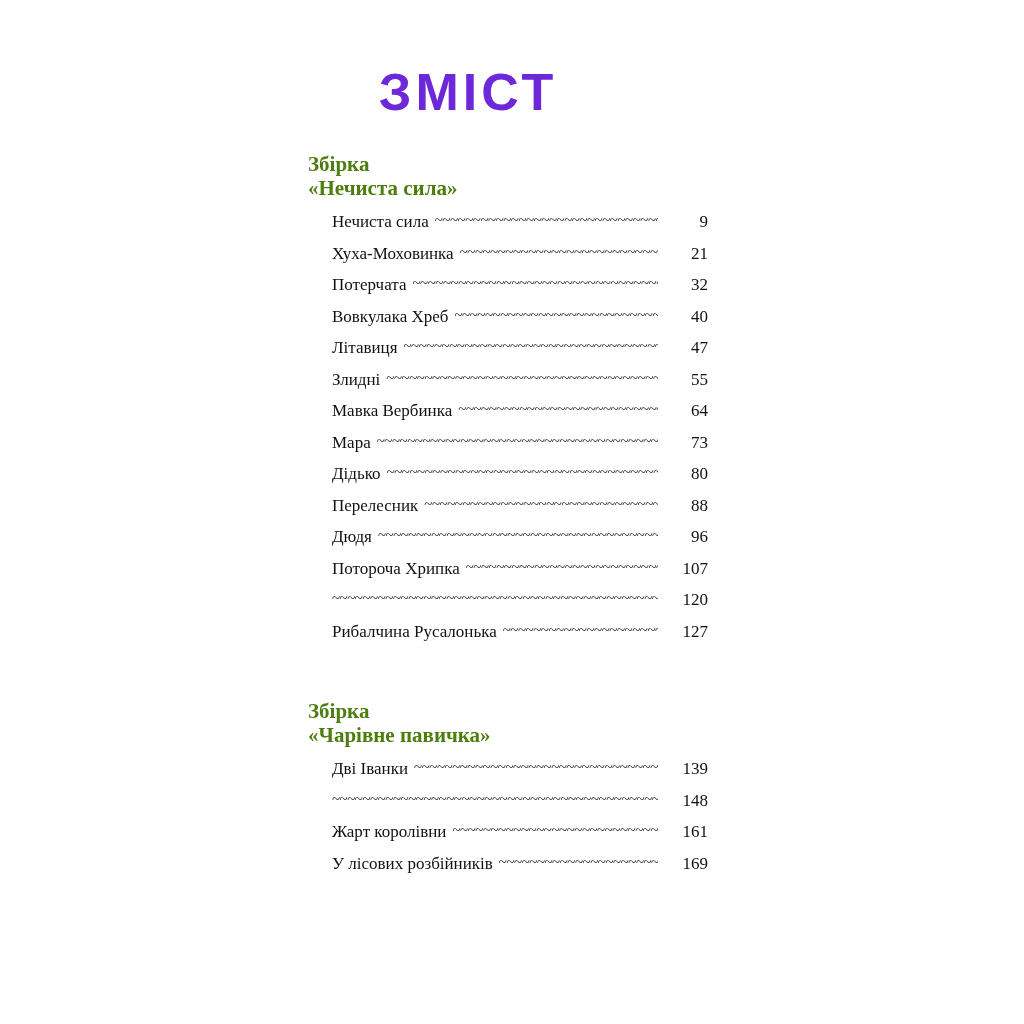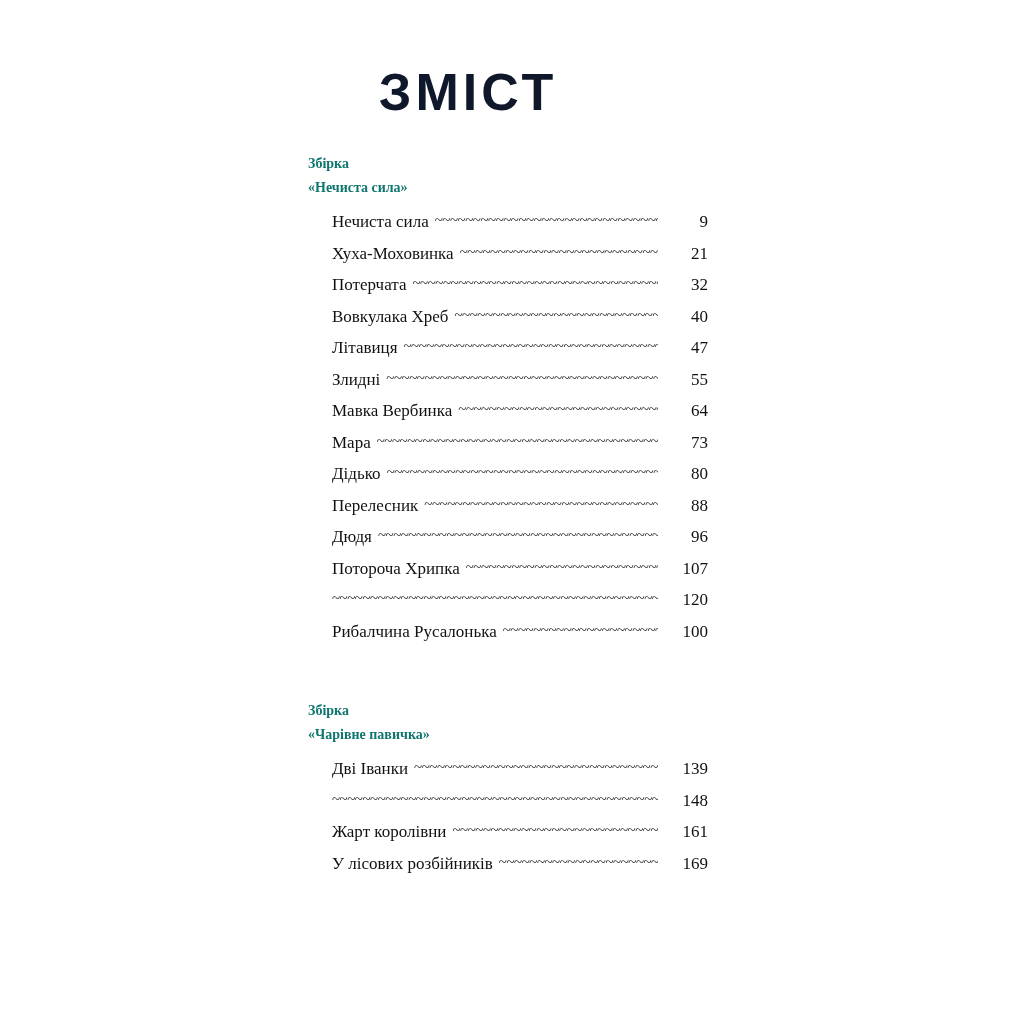--- a/index.html
+++ b/index.html
@@ -19,37 +19,37 @@
   .toc-title {
     position: absolute;
     top: 62px;
     left: 0;
     width: 936px;
     text-align: center;
     font-family: "Liberation Sans", sans-serif;
     font-weight: bold;
     font-size: 52px;
     letter-spacing: 4px;
-    color: #0f172a;
+    color: #6d28d9;
   }
   .toc-body {
     position: absolute;
     top: 152px;
     left: 308px;
     width: 400px;
   }
   .section {
     margin-bottom: 30px;
   }
   .section-heading {
     font-family: "Liberation Serif", serif;
     font-weight: bold;
-    font-size: 14px;
+    font-size: 21px;
     line-height: 24px;
-    color: #0f766e;
+    color: #4d7c0f;
   }
   .section-heading .line2 {
     display: block;
   }
   .entries {
     margin-top: 6px;
   }
   .entry {
     display: flex;
     align-items: center;
@@ -156,21 +156,21 @@
           <span class="entry-leader">~~~~~~~~~~~~~~~~~~~~~~~~~~~~~~~~~~~~~~~~~~~~~~~~~~~~~~</span>
           <span class="entry-page">107</span>
         </div>
         <div class="entry">
           <span class="entry-leader">~~~~~~~~~~~~~~~~~~~~~~~~~~~~~~~~~~~~~~~~~~~~~~~~~~~~~~</span>
           <span class="entry-page">120</span>
         </div>
         <div class="entry">
           <span class="entry-label">Рибалчина Русалонька</span>
           <span class="entry-leader">~~~~~~~~~~~~~~~~~~~~~~~~~~~~~~~~~~~~~~~~~~~~~~~~~~~~~~</span>
-          <span class="entry-page">100</span>
+          <span class="entry-page">127</span>
         </div>
       </div>
     </div>
 
     <div class="gap"></div>
 
     <div class="section">
       <div class="section-heading">
         <span>Збірка</span>
         <span class="line2">«Чарівне павичка»</span>

